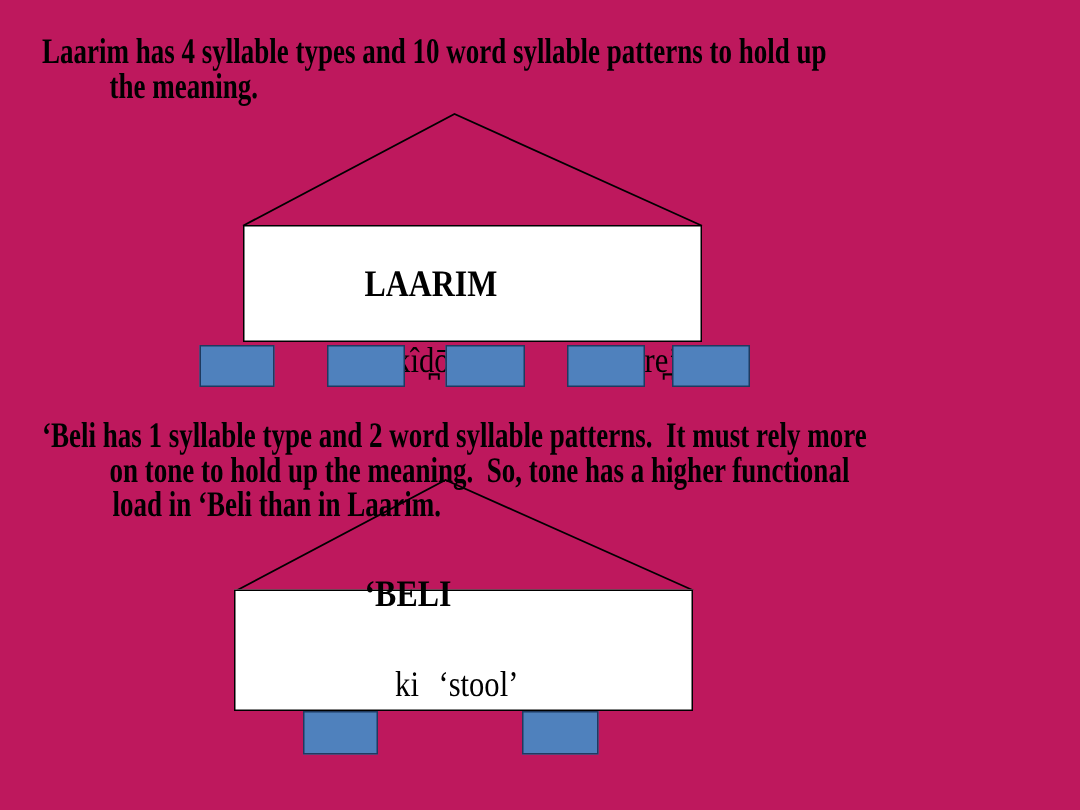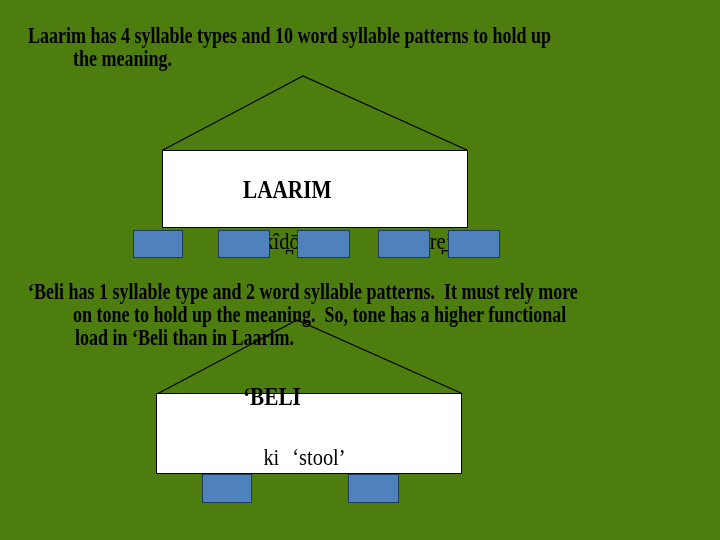--- a/index.html
+++ b/index.html
@@ -1,17 +1,17 @@
 <!DOCTYPE html>
 <html style="--pillar-fill: #4f81bd; --pillar-border: #1f3a60; --outline: #000000; --text: #000000; --background: #ffffff;"><head>
 <meta charset="utf-8">
 <style>
   html,body{margin:0;padding:0;background:#fff;}
   .slide{
-    position:relative;width:720px;height:540px;background:#4d7c0f;overflow:hidden;
+    position:relative;width:720px;height:540px;background:#be185d;overflow:hidden;
     font-family:"Liberation Serif","DejaVu Serif",serif;color:#000;
   }
   .layer-svg{position:absolute;left:0;top:0;z-index:1;}
   .house-body{
     position:absolute;background:#fff;border:1.2px solid #000;z-index:2;box-sizing:border-box;
   }
   .para{
     position:absolute;z-index:3;font-weight:bold;font-size:24px;line-height:1;
     white-space:pre;transform:scaleX(0.75);transform-origin:0 0;
   }

